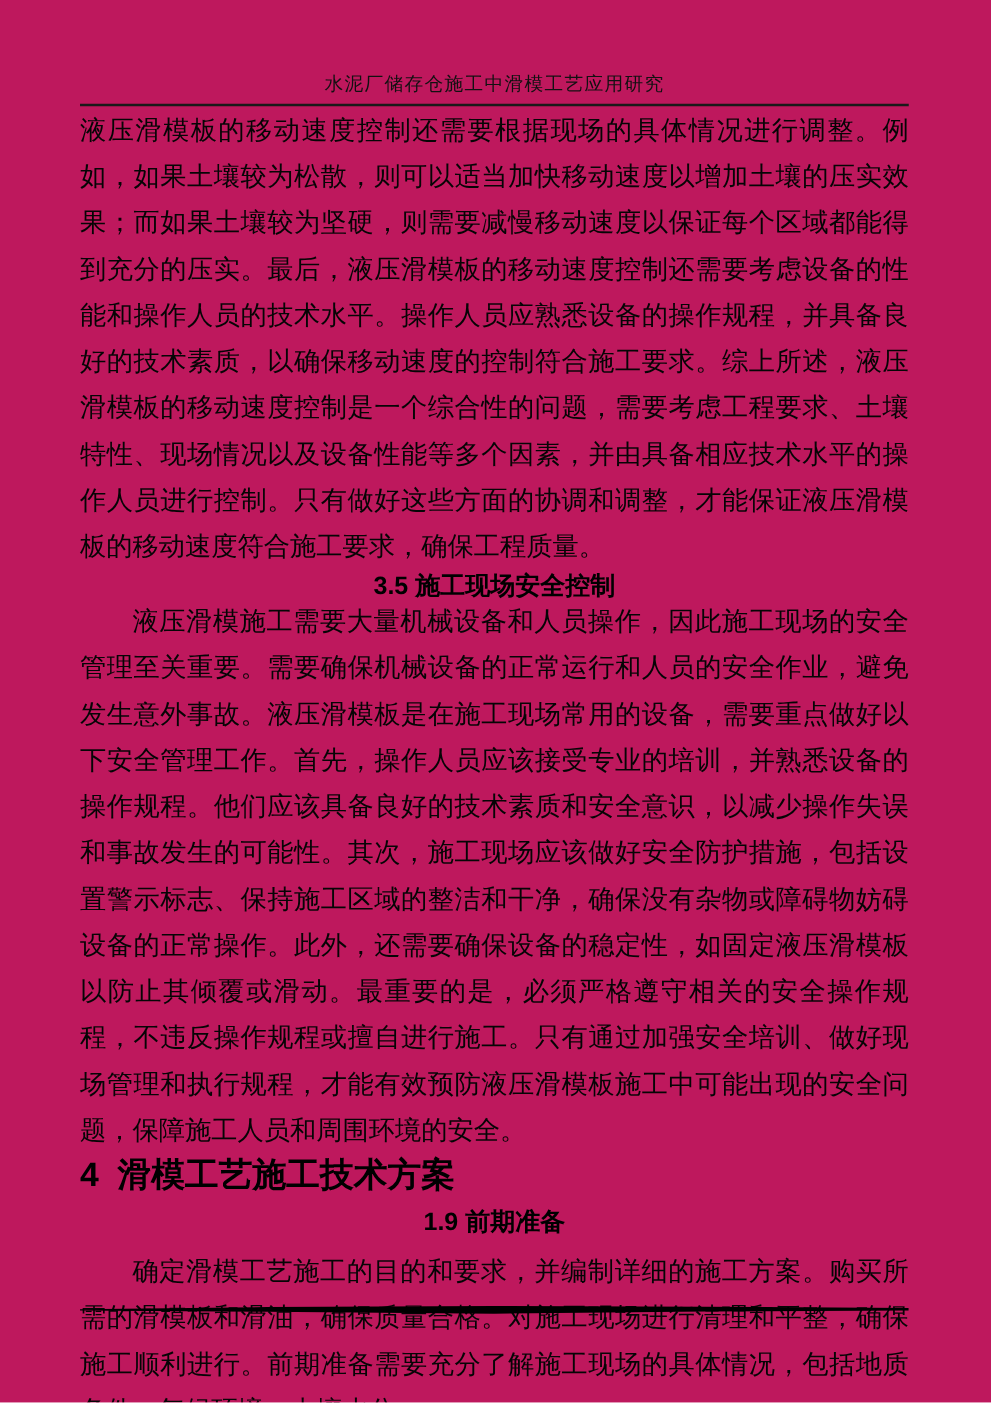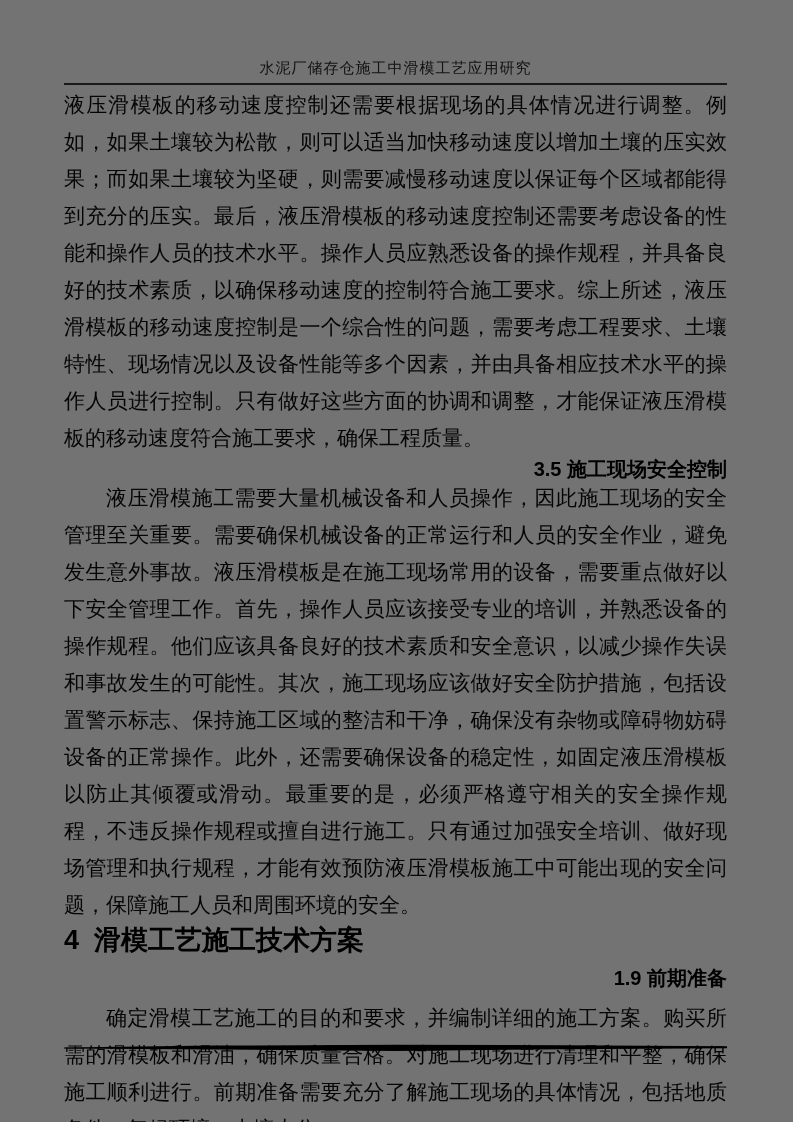--- a/index.html
+++ b/index.html
@@ -2,21 +2,21 @@
 <html><head>
 <meta charset="utf-8">
 <style>
   * { box-sizing: border-box; }
   html, body { margin: 0; padding: 0; background: #ffffff; }
 
   .page {
     position: relative;
     width: 793px;
     height: 1122px;
-    background: #737373;
+    background: #be185d;
     color: #000000;
     font-family: "Liberation Serif", "DejaVu Serif", serif;
     overflow: hidden;
     margin: 0 auto;
   }
 
   
   .running-header {
     position: absolute;
     left: 64px;
@@ -52,21 +52,21 @@
   p.indent { text-indent: 2em; }
 
   h3.sec-heading {
     margin: 0;
     font-family: "Liberation Sans", "DejaVu Sans", sans-serif;
     font-weight: bold;
     font-size: 20px;
     line-height: 22px;
     padding: 0;
     white-space: pre-wrap;
-    text-align: right;
+    text-align: center;
     color: #000000;
   }
   h3#heading-3-5 { margin: 0 0 0 0; padding: 0 0 1px 0; }
 
   h2.chapter-heading {
     margin: 2px 0 0 0;
     font-family: "Liberation Sans", "DejaVu Sans", sans-serif;
     font-weight: bold;
     font-size: 27px;
     line-height: 26px;

